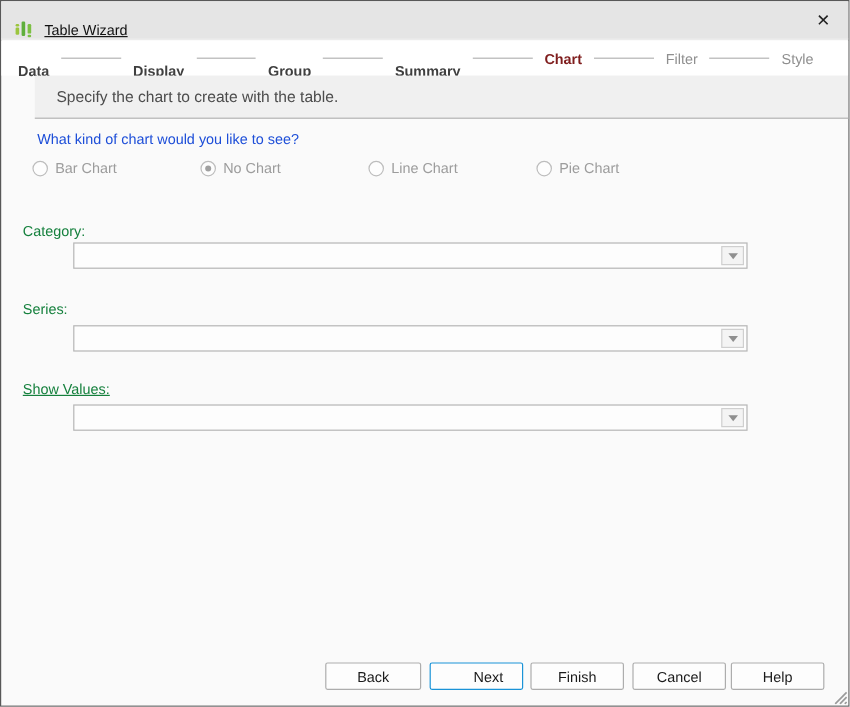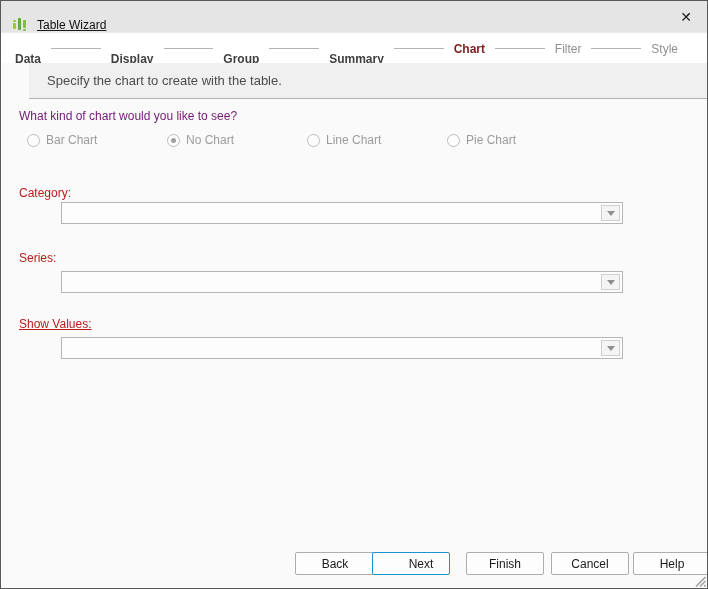--- a/index.html
+++ b/index.html
@@ -51,36 +51,36 @@
   .banner {
     position: absolute; top: 62px; left: 0; right: 0; height: 36px;
     background: #f0f0f0;
     border-bottom: 1px solid #b4b4b4;
     display: flex; align-items: center;
     padding-left: 18px;
     font-size: 13px; color: #4c4c4c; margin-left: 28px;
   }
 
   
-  .question { position: absolute; left: 18px; top: 108px; color: #701a75; }
+  .question { position: absolute; left: 30px; top: 108px; color: #1d4ed8; }
 
   .radio-row { position: absolute; left: 26px; top: 132px; display: flex; }
   .radio-item { display: inline-flex; align-items: center; width: 140px; cursor: default; }
   .radio-circle {
     width: 13px; height: 13px; border-radius: 50%;
     border: 1px solid #bdbdbd; background: #fdfdfd;
     display: inline-flex; align-items: center; justify-content: center;
     flex: 0 0 auto;
   }
   .radio-circle.selected::after {
     content: ""; width: 5px; height: 5px; border-radius: 50%; background: #a0a0a0;
   }
   .radio-label { margin-left: 6px; color: #9c9c9c; }
 
-  .field-label { position: absolute; left: 18px; color: #b91c1c; }
+  .field-label { position: absolute; left: 18px; color: #15803d; }
   .combo {
     position: absolute; left: 60px; width: 562px; height: 22px;
     background: #fdfdfd; border: 1px solid #b5b5b5;
   }
   .combo .combo-value {
     position: absolute; left: 5px; top: 3px; right: 26px;
     color: #9c9c9c; overflow: hidden; white-space: nowrap;
   }
   .combo .arrow-btn {
     position: absolute; right: 2px; top: 2px; width: 19px; height: 16px;
@@ -95,25 +95,25 @@
   #label-category { top: 185px; }  #combo-category { top: 201px; }
   #label-series   { top: 250px; }  #combo-series   { top: 270px; }
   #label-values   { top: 316px; text-decoration: underline; }  #combo-values   { top: 336px; }
 
   
   .btn {
     position: absolute; top: 551px; height: 23px; width: 78px;
     background: #fdfdfd; border: 1px solid #adadad; border-radius: 2px;
     font-size: 12px; color: #1a1a1a; text-align: center;
     font-family: "Liberation Sans", sans-serif;
-    cursor: pointer; padding: 0; margin-left: 24px;
+    cursor: pointer; padding: 0;
   }
   .btn.default { border: 1px solid #1a93d7; }
   #btn-back   { left: 270px; width: 80px; }
-  #btn-next   { left: 347px; padding-left: 20px; }
+  #btn-next   { left: 357px; padding-left: 20px; }
   #btn-finish { left: 441px; }
   #btn-cancel { left: 526px; }
   #btn-help   { left: 608px; }
 
   .resize-grip { position: absolute; right: 1px; bottom: 1px; width: 13px; height: 13px; }
 </style>
 </head>
 <body>
 
 <div class="dialog">

